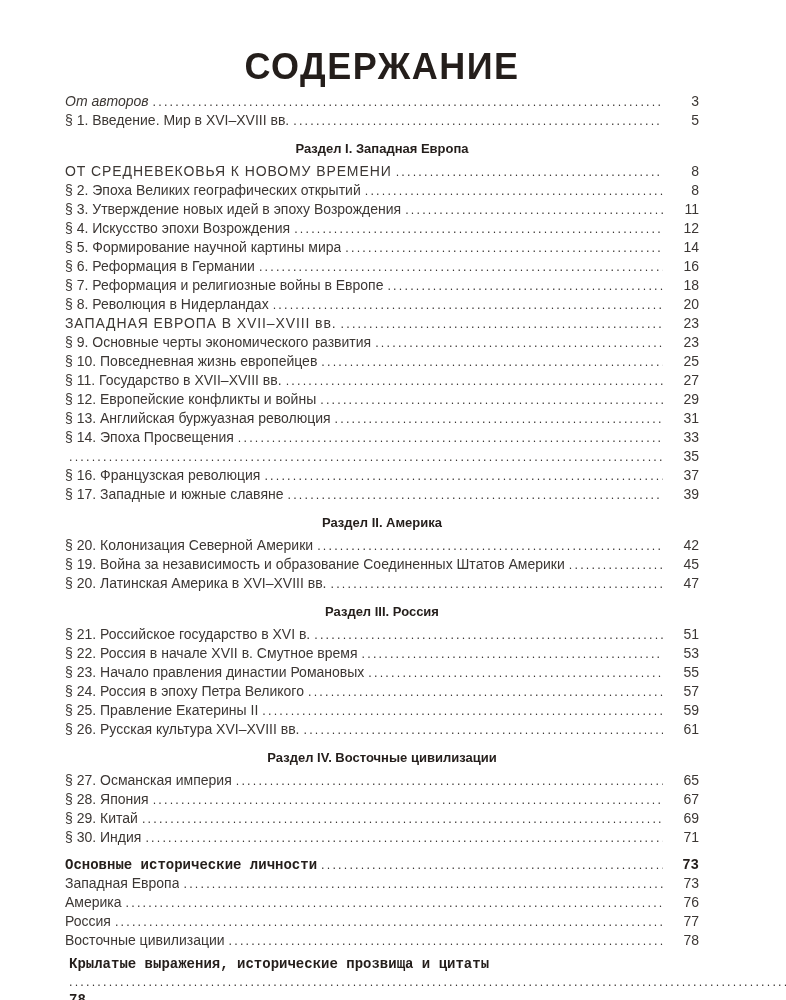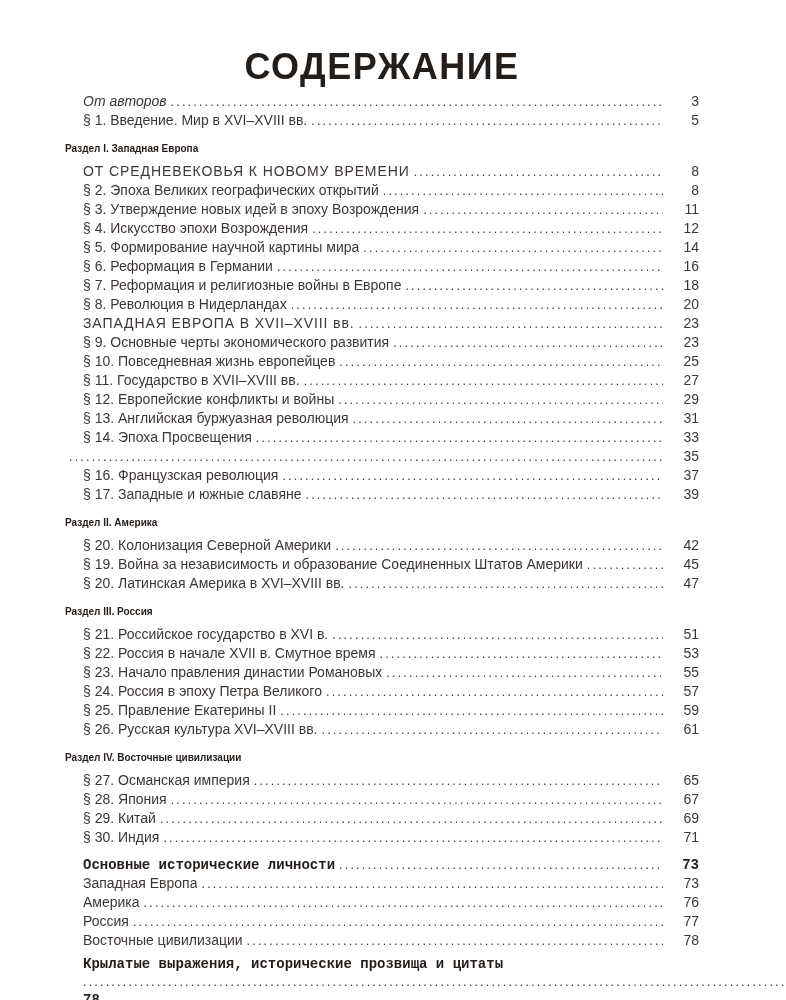--- a/index.html
+++ b/index.html
@@ -33,21 +33,20 @@
     align-items:baseline;
     font-size:14px;
     line-height:18px;
     color:var(--text);
   }
   .row .label{
     white-space:nowrap;
     flex:0 0 auto;
     max-width:560px;
     overflow:hidden;
-    margin-left:18px;
   }
   .row .dots{
     flex:1 1 auto;
     overflow:hidden;
     white-space:nowrap;
     font-size:12.5px;
     letter-spacing:2.2px;
     margin:0 6px 0 4px;
     color:var(--text);
   }
@@ -59,22 +58,23 @@
   .row.italic .label{font-style:italic;}
   .row.caps .label{letter-spacing:0.9px;}
   .row.bold .label, .row.bold .page-num{
     font-weight:700;
     color:var(--heading);
     font-family:Liberation Mono, monospace;
   }
   .row.gap-before{margin-top:9px;}
   .row.gap-before-sm{margin-top:5px;flex-direction:column;}
   .section{
+    text-align:center;
     font-weight:700;
-    font-size:10px;
+    font-size:13px;
     line-height:18px;
     color:var(--heading);
     margin:10px 0 4px 0;
   }
 </style>
 </head>
 <body>
 
 <div class="page">
   <h1 class="title">СОДЕРЖАНИЕ</h1>

